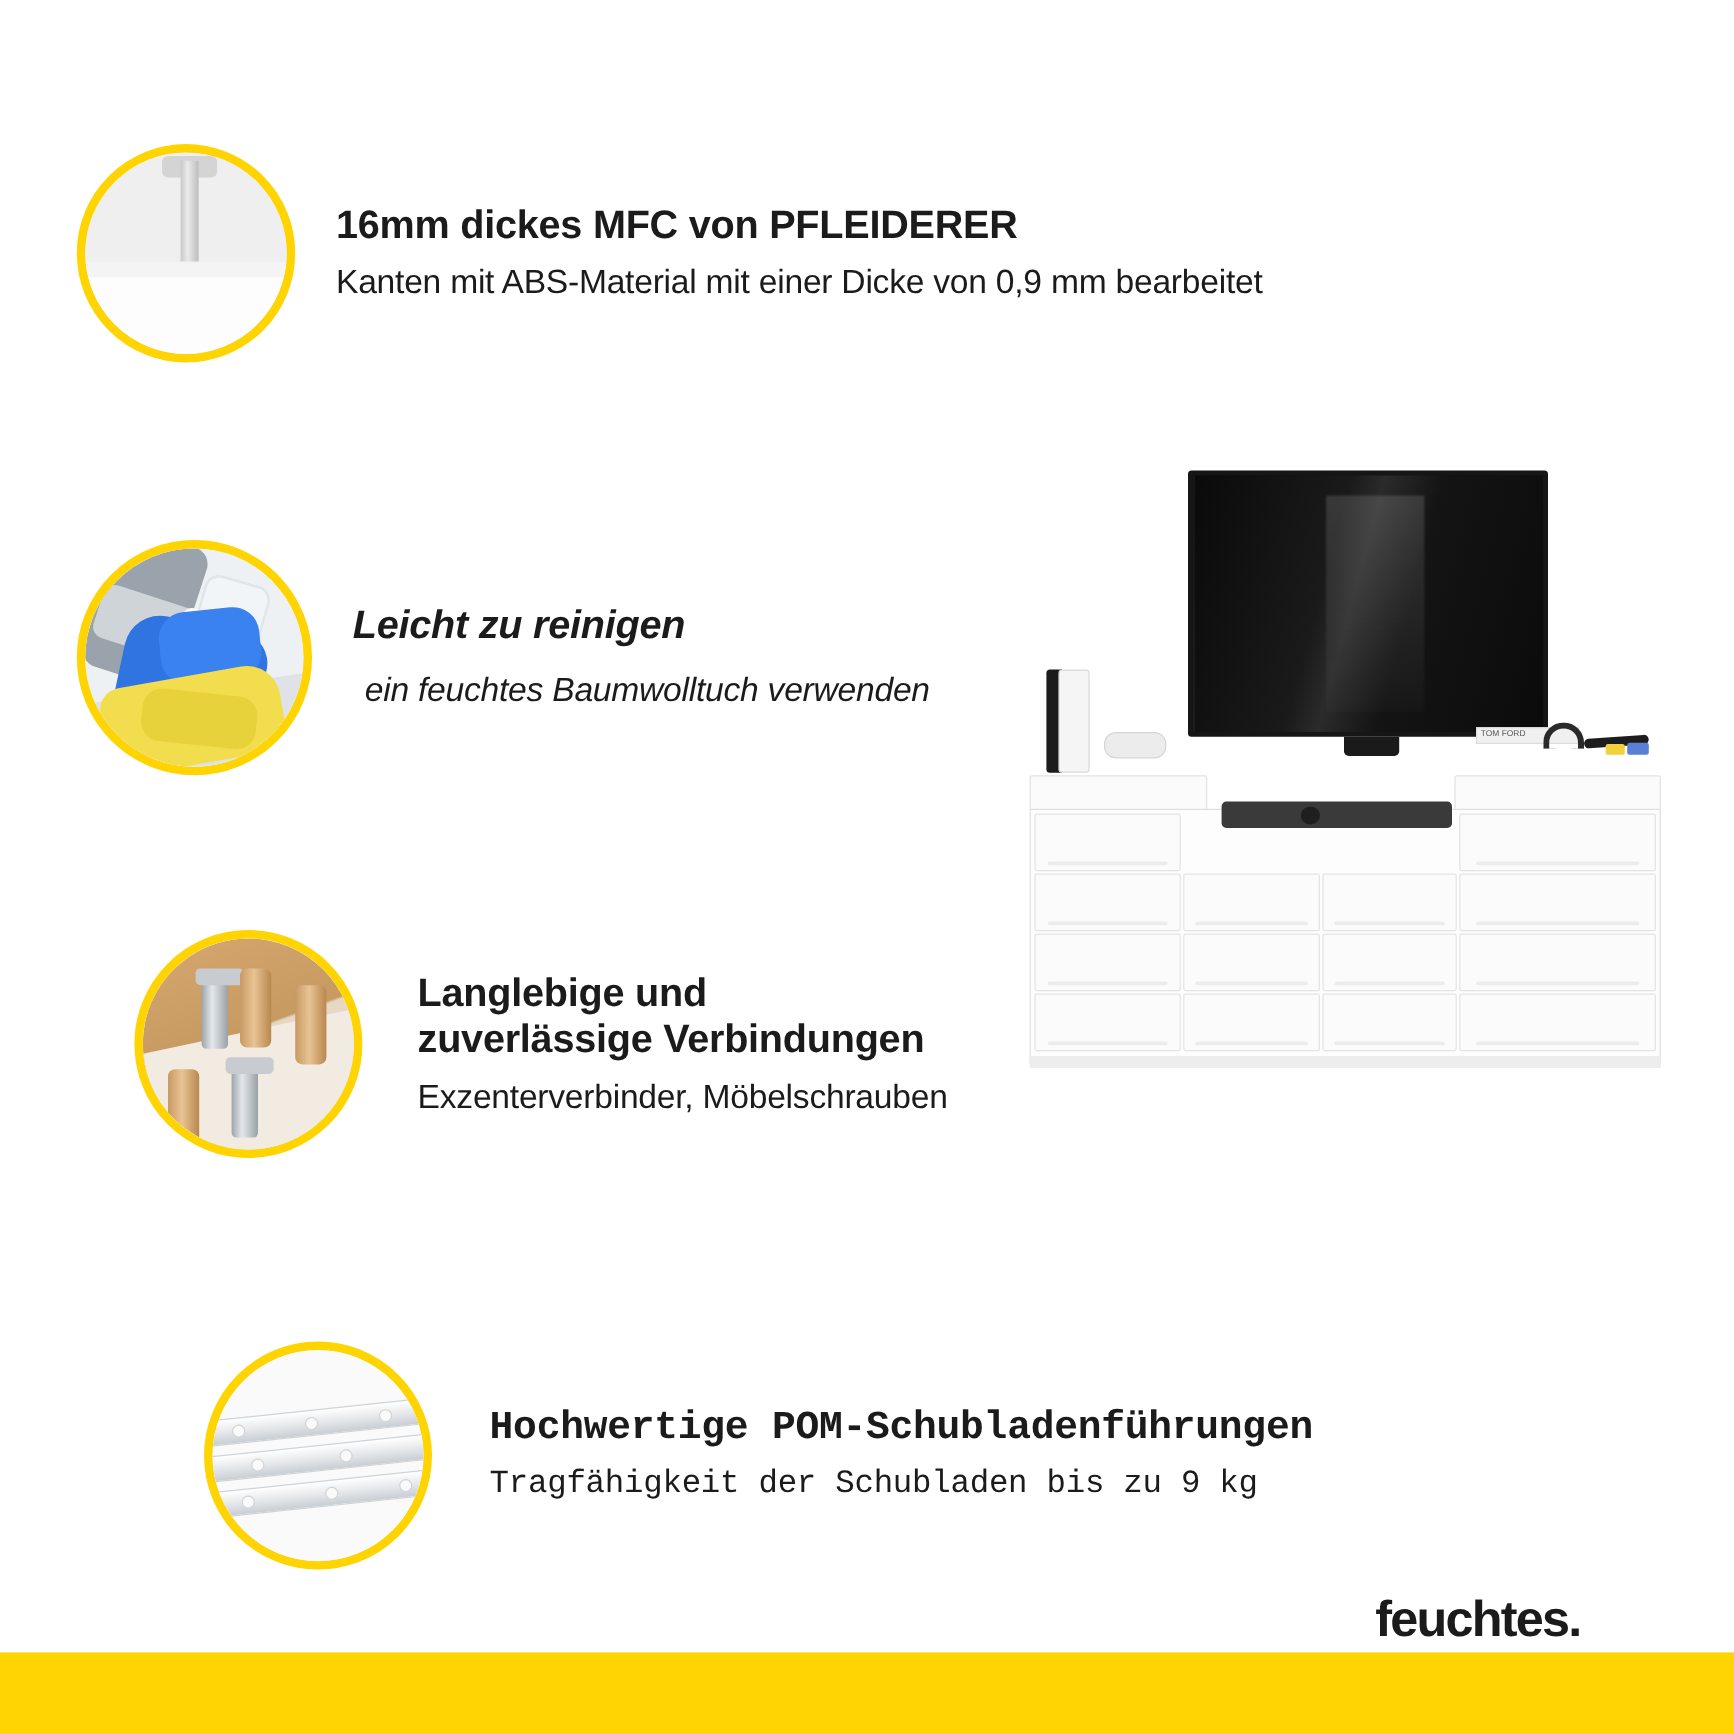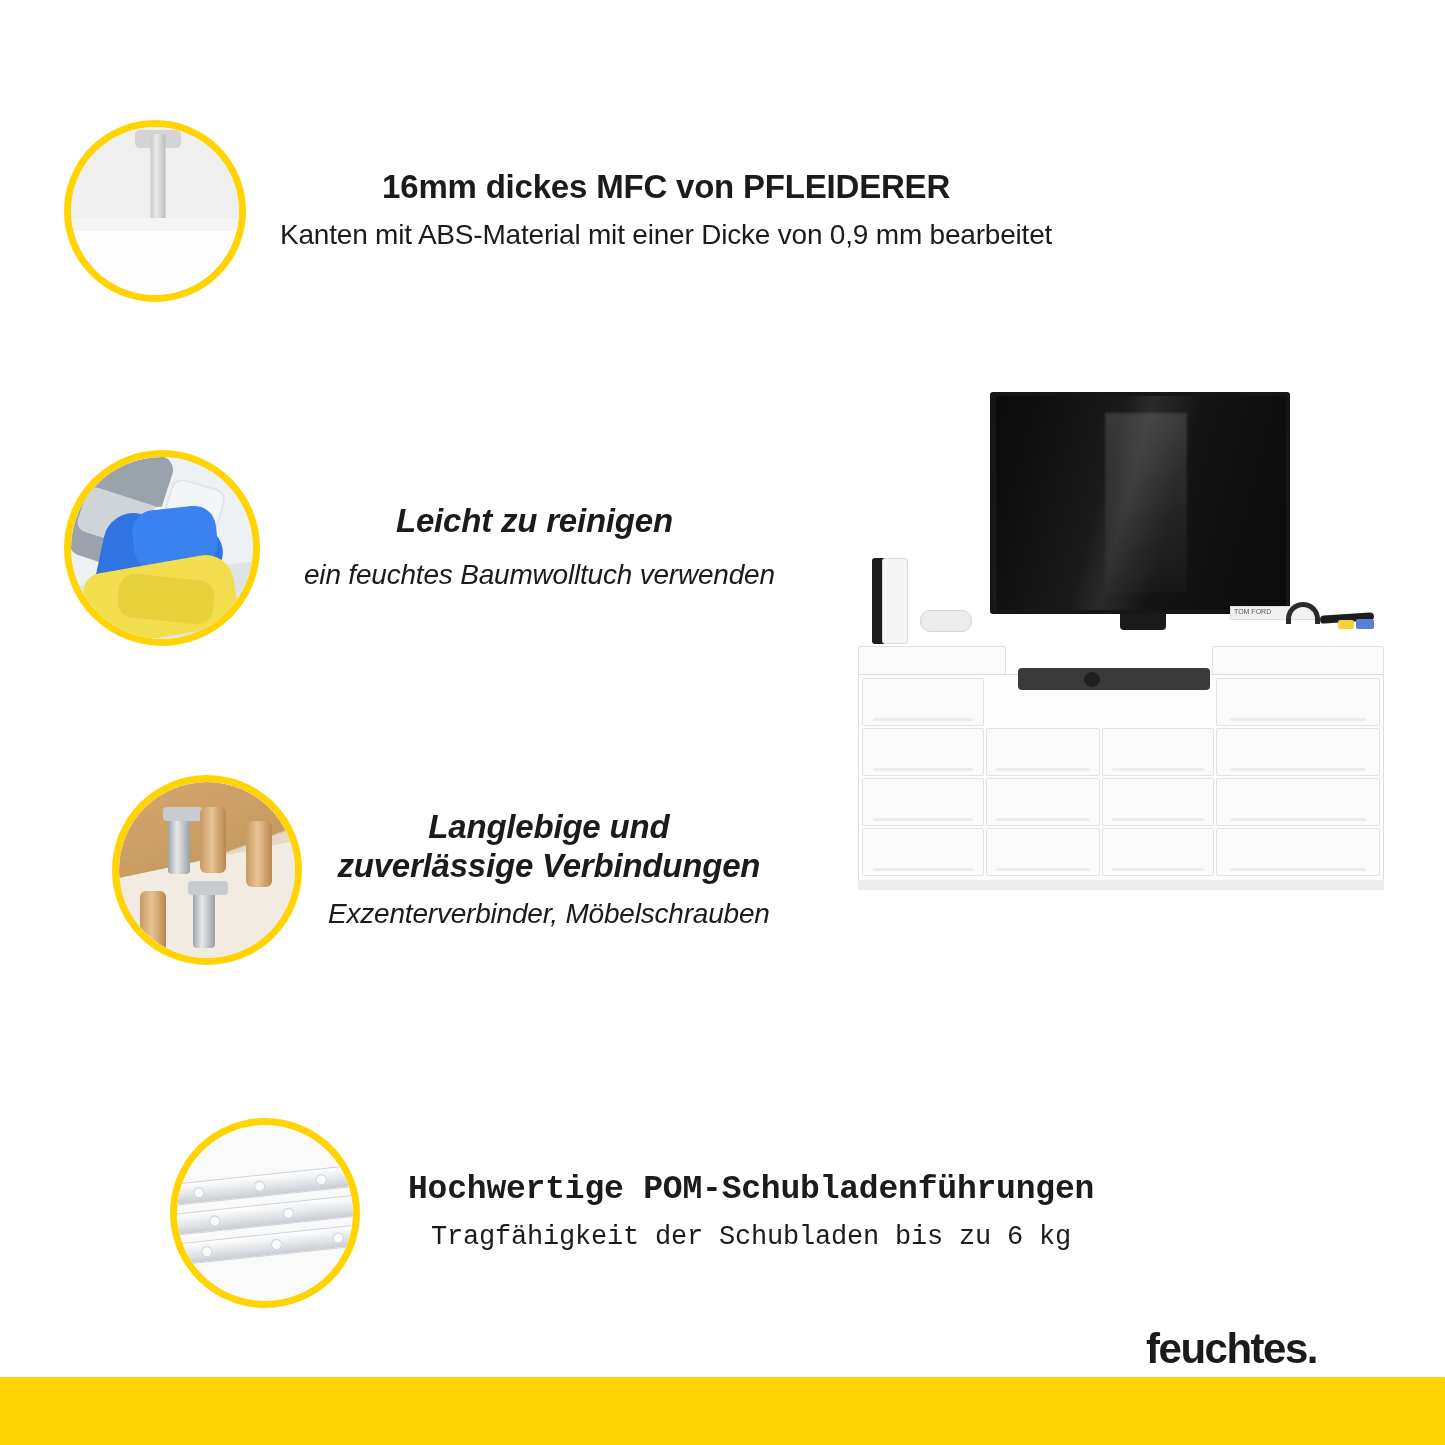--- a/index.html
+++ b/index.html
@@ -14,21 +14,20 @@
     position: relative;
     width: 1445px; height: 1445px;
     background: #ffffff;
   }
 
   
   .feature {
     position: absolute;
     display: flex;
     align-items: center;
-    text-align: center;
   }
   .circle-wrap {
     position: relative;
     flex: 0 0 auto;
     border-radius: 50%;
     overflow: hidden;
     border: 7px solid #FFD400;
     background: #f2f2f2;
   }
   .circle-inner {
@@ -59,21 +58,21 @@
   #feature-1 { left: 64px; top: 120px; }
   #feature-1 .circle-wrap { width: 182px; height: 182px; }
   #feature-2 { left: 64px; top: 450px; font-style: italic; }
   #feature-2 .circle-wrap { width: 196px; height: 196px; }
   #feature-3 { left: 112px; top: 775px; }
   #feature-3 .circle-wrap { width: 190px; height: 190px; }
   #feature-4 { left: 170px; top: 1118px; font-family: Liberation Mono, monospace; }
   #feature-4 .circle-wrap { width: 190px; height: 190px; }
 
   #feature-2 .feature-sub { margin-top: 16px; margin-left: 10px; }
-  #feature-3 .feature-text { margin-left: 26px; font-style: italic; }
+  #feature-3 .feature-text { margin-left: 46px; }
   #feature-4 .feature-text { margin-left: 48px; }
   #feature-4 .feature-sub { font-size: 27px; }
 
   
   
   .art-board-bg { position:absolute; inset:0; background:#efefef; }
   .art-board-top {
     position:absolute; left:-18px; top:54%; width:135%; height:60%;
     background:#fdfdfd; border-top:2px solid #d8d8d8;
     border-radius: 14px 14px 0 0;
@@ -365,21 +364,21 @@
         </div>
         <div class="slide" style="left:-8%; top:62%; width:118%; transform:rotate(-6deg);">
           <div class="slide-hole" style="left:18%;"></div>
           <div class="slide-hole" style="left:52%;"></div>
           <div class="slide-hole" style="left:82%;"></div>
         </div>
       </div>
     </div>
     <div class="feature-text">
       <div class="feature-title">Hochwertige POM-Schubladenführungen</div>
-      <div class="feature-sub">Tragfähigkeit der Schubladen bis zu 6 kg</div>
+      <div class="feature-sub">Tragfähigkeit der Schubladen bis zu 9 kg</div>
     </div>
   </div>
 
   <div id="product">
     <div class="tv-frame">
       <div class="tv-screen"></div>
       <div class="tv-glow"></div>
     </div>
     <div class="tv-stand"></div>
 

